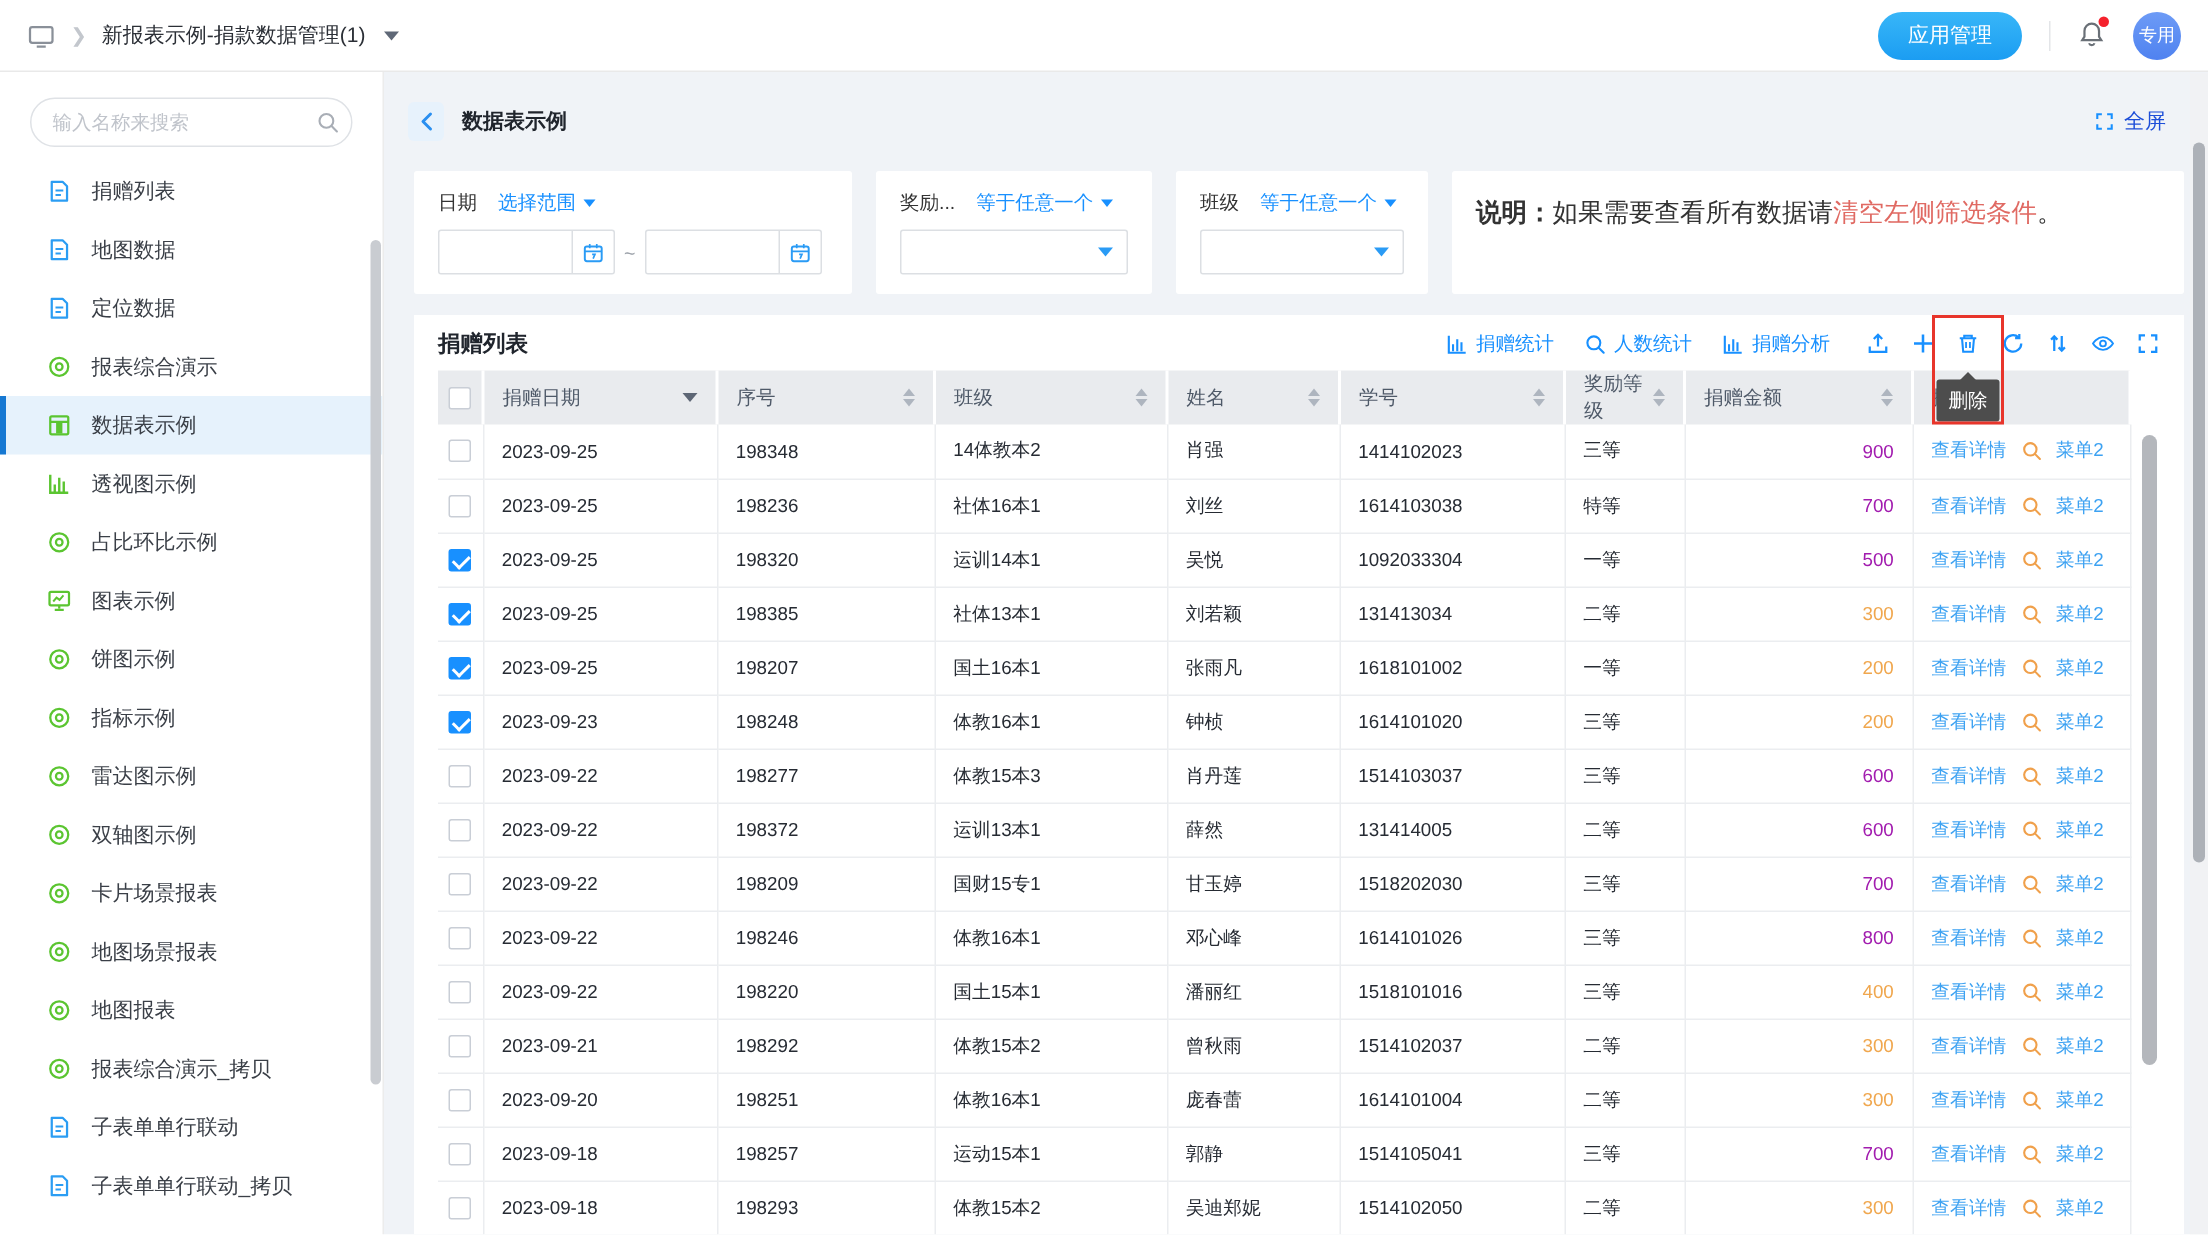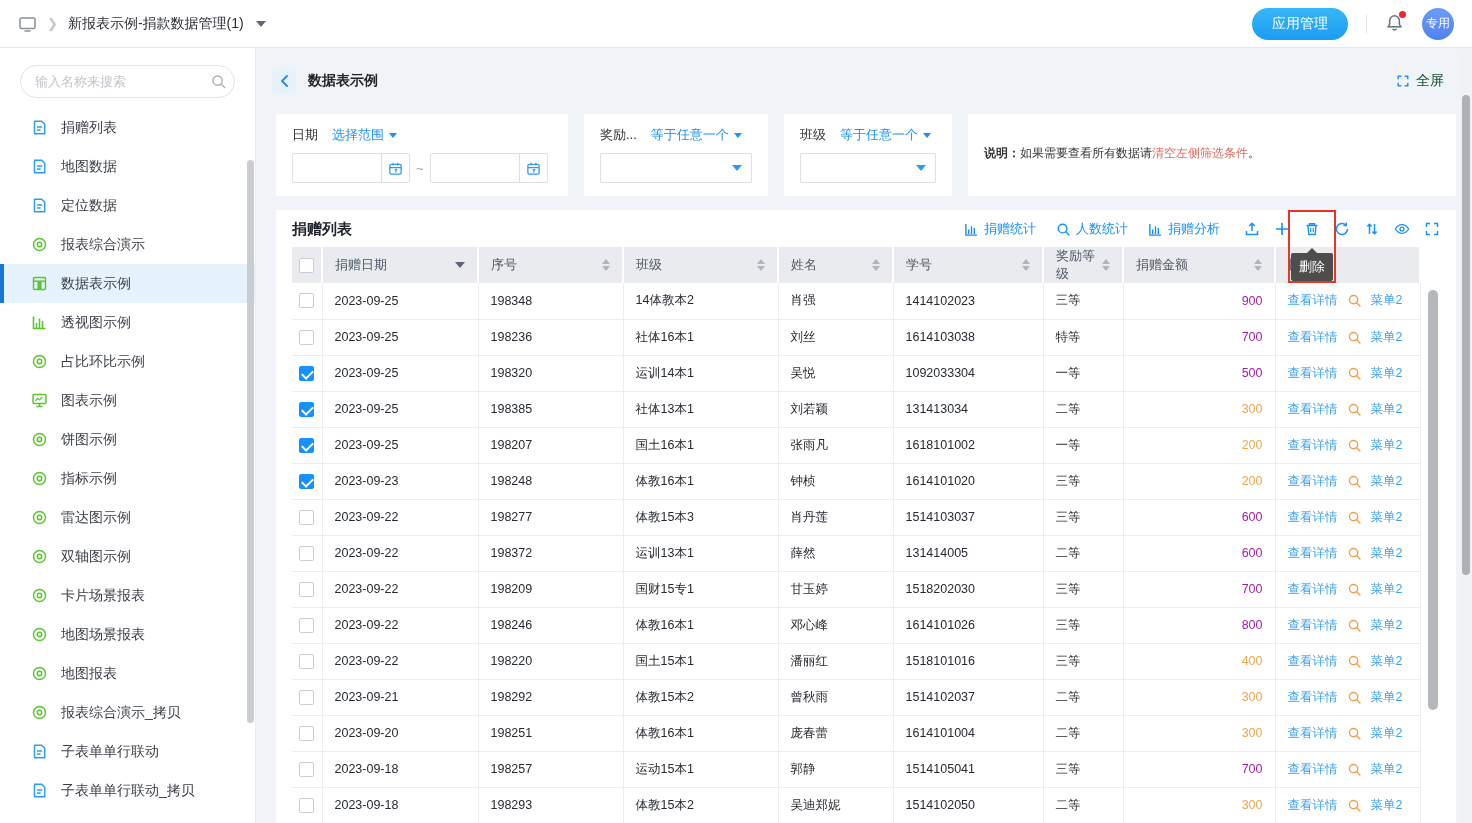--- a/index.html
+++ b/index.html
@@ -31,40 +31,40 @@
   .side-item.active { background:#e6f2fc; }
   .side-item.active::before { content:''; position:absolute; left:0; top:0; bottom:0; width:4px; background:#1678d2; }
   .side-icon { width:17px; height:17px; display:inline-flex; }
   .side-scroll-thumb { position:absolute; top:112px; right:1px; width:7px; height:563px; border-radius:4px; background:#c9ccd1; }
 
   
   .main { flex:1; background:#f0f3f7; display:flex; flex-direction:column; min-width:0; overflow:hidden; }
   .main-header { height:66px; display:flex; align-items:center; padding:0 16px 0 16px; }
   .back-btn { width:24px; height:26px; border-radius:4px; background:#e7f2fc; display:flex; align-items:center; justify-content:center; margin-right:12px; cursor:pointer; }
   .page-title { font-size:14px; font-weight:bold; color:#20252d; }
-  .fullscreen-link { color:#14532d; font-size:14px; display:flex; align-items:center; gap:6px; cursor:pointer; margin-right:12px; }
+  .fullscreen-link { color:#1d4ed8; font-size:14px; display:flex; align-items:center; gap:6px; cursor:pointer; margin-right:12px; }
 
   .filter-row { height:82px; margin:0 16px 0 20px; display:flex; gap:16px; flex:0 0 auto; }
   .filter-card { background:#fff; border-radius:2px; padding:12px 16px; }
   .fc-date { width:292px; } .fc-sel1 { width:184px; } .fc-sel2 { width:168px; }
   .fc-note { flex:1; }
   .filter-label-row { display:flex; gap:14px; font-size:13px; }
   .filter-label { color:#333; }
   .filter-op { color:#1890ff; display:flex; align-items:center; gap:5px; cursor:pointer; }
   .filter-op .caret-down { border-top-color:#1890ff; border-left-width:4px; border-right-width:4px; border-top-width:5px; }
   .filter-ctrl-row { margin-top:9px; display:flex; align-items:center; gap:6px; }
   .date-input { width:118px; height:30px; border:1px solid #dcdfe3; border-radius:2px; background:#fff; display:flex; align-items:center; }
   .date-input .di-text { flex:1; }
   .date-input .di-cal { width:28px; height:100%; border-left:1px solid #dcdfe3; display:flex; align-items:center; justify-content:center; cursor:pointer; }
   .tilde { color:#9aa0a8; font-size:13px; }
   .select-box { width:152px; height:30px; border:1px solid #dcdfe3; border-radius:2px; background:#fff; display:flex; align-items:center; cursor:pointer; }
   .select-box .sb-text { flex:1; }
   .select-box .sb-caret { width:28px; height:100%; display:flex; align-items:center; justify-content:center; }
   .select-box .caret-down { border-top-color:#2a9bf5; }
-  .note-text { font-size:12px; color:#333; line-height:20px; margin-top:17px; }
+  .note-text { font-size:17px; color:#333; line-height:20px; margin-top:6px; }
   .note-prefix { font-weight:bold; }
   .note-link { color:#e06a63; cursor:pointer; }
 
   
   .table-card { flex:1; margin:14px 16px 0 20px; background:#fff; padding:10px 16px 0 16px; position:relative; min-height:0; overflow:hidden; }
   .card-head { height:27px; display:flex; align-items:flex-start; }
   .table-title { font-size:15px; font-weight:bold; color:#20252d; }
   .table-toolbar { margin-left:auto; display:flex; align-items:center; gap:20px; }
   .tb-link { color:#1890ff; font-size:13px; display:flex; align-items:center; gap:5px; cursor:pointer; white-space:nowrap; }
   .tb-icons { display:flex; align-items:center; gap:14px; margin-left:4px; }

